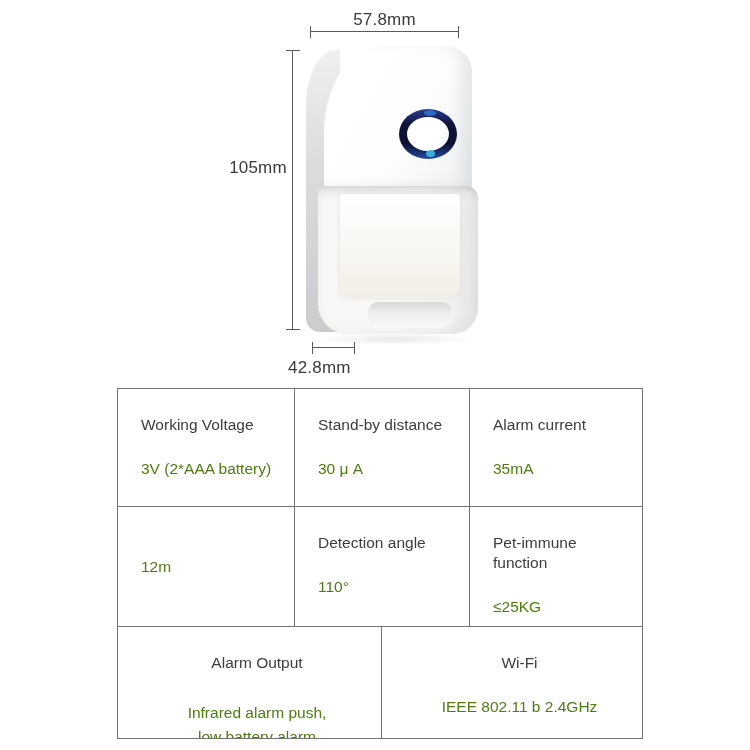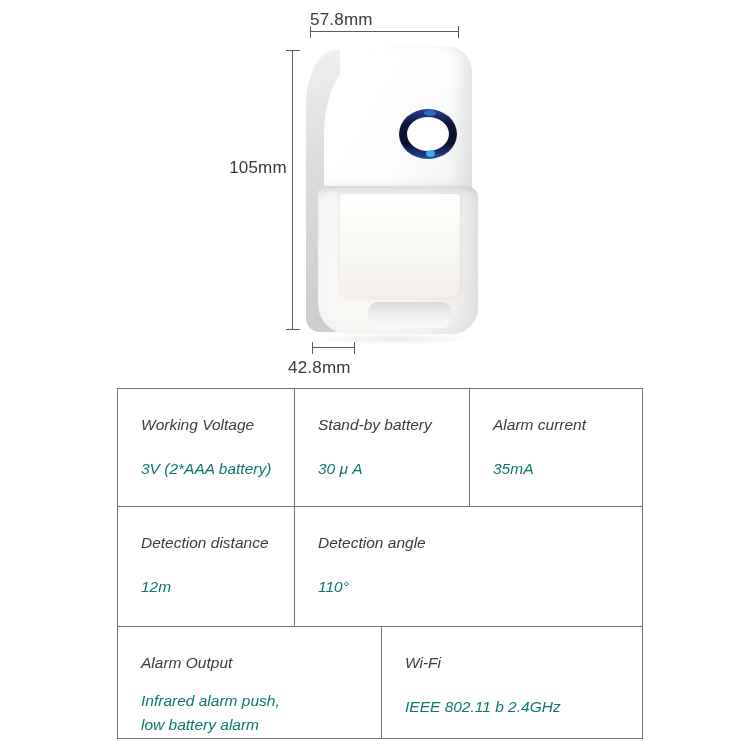--- a/index.html
+++ b/index.html
@@ -12,21 +12,21 @@
   .dim-line-h{position:absolute;height:0;border-top:1px solid #5a5a5a;}
   .dim-line-h::before,.dim-line-h::after{
     content:"";position:absolute;top:-6px;width:0;height:12px;border-left:1px solid #5a5a5a;}
   .dim-line-h::before{left:0;}
   .dim-line-h::after{right:0;}
   .dim-line-v{position:absolute;width:0;border-left:1px solid #5a5a5a;}
   .dim-line-v::before,.dim-line-v::after{
     content:"";position:absolute;left:-7px;width:14px;height:0;border-top:1px solid #5a5a5a;}
   .dim-line-v::before{top:0;}
   .dim-line-v::after{bottom:0;}
-  #dim-top-label{left:310px;top:10px;width:149px;text-align:left;}
+  #dim-top-label{left:310px;top:10px;width:149px;text-align:center;}
   #dim-top-line{left:310px;top:31px;width:149px;}
   #dim-left-line{left:292px;top:50px;height:280px;}
   #dim-left-label{left:228px;top:158px;width:60px;text-align:center;}
   #dim-bottom-line{left:312px;top:347px;width:43px;}
   #dim-bottom-label{left:288px;top:358px;width:92px;text-align:left;}
 
   
   .dev{position:absolute;}
   #device-side{
     left:306px;top:50px;width:34px;height:282px;
@@ -71,27 +71,27 @@
   #led-glint-bottom{left:426px;top:150px;width:9px;height:7px;border-radius:50%;background:#3db9e8;opacity:.9;}
 
   
   #spec-table{
     position:absolute;left:117px;top:388px;width:526px;
     border:1.5px solid #757575;box-sizing:border-box;background:#ffffff;
   }
   .trow{display:grid;box-sizing:border-box;}
   #spec-row-1{grid-template-columns:176px 175px auto;height:117px;}
   #spec-row-2{grid-template-columns:176px 175px auto;height:120px;border-top:1.5px solid #757575;}
-  #spec-row-3{grid-template-columns:263px auto;height:112px;border-top:1.5px solid #757575;}
-  .cell{box-sizing:border-box;padding:26px 8px 0 23px;overflow:hidden;font-style:italic;}
+  #spec-row-3{grid-template-columns:263px auto;height:112px;border-top:1.5px solid #757575;text-align:center;}
+  .cell{box-sizing:border-box;padding:26px 8px 0 23px;overflow:hidden;}
   .cell + .cell{border-left:1.5px solid #757575;}
   .cell.indent-lg{}
   .spec-label{font-size:15.5px;line-height:20px;color:#3c3c3c;}
-  .spec-value{font-size:15.5px;line-height:20px;color:#0f766e;margin-top:24px;}
-  .spec-value.two-line{margin-top:16px;line-height:24px;}
+  .spec-value{font-size:15.5px;line-height:20px;color:#4d7c0f;margin-top:24px;}
+  .spec-value.two-line{margin-top:28px;line-height:24px;}
 </style>
 </head>
 <body>
 
 <div id="canvas">
 
   <div class="dim-label" id="dim-top-label">57.8mm</div>
   <div class="dim-line-h" id="dim-top-line"></div>
 
   <div class="dim-line-v" id="dim-left-line"></div>
@@ -115,37 +115,40 @@
   </div>
 
   <div id="spec-table">
 
     <div class="trow" id="spec-row-1">
       <div class="cell">
         <div class="spec-label">Working Voltage</div>
         <div class="spec-value">3V (2*AAA battery)</div>
       </div>
       <div class="cell">
-        <div class="spec-label">Stand-by battery</div>
+        <div class="spec-label">Stand-by distance</div>
         <div class="spec-value">30 μ A</div>
       </div>
       <div class="cell indent-lg">
         <div class="spec-label">Alarm current</div>
         <div class="spec-value">35mA</div>
       </div>
     </div>
 
     <div class="trow" id="spec-row-2">
       <div class="cell">
-        <div class="spec-label">Detection distance</div>
         <div class="spec-value">12m</div>
       </div>
       <div class="cell">
         <div class="spec-label">Detection angle</div>
         <div class="spec-value">110°</div>
+      </div>
+      <div class="cell indent-lg">
+        <div class="spec-label">Pet-immune function</div>
+        <div class="spec-value">≤25KG</div>
       </div>
     </div>
 
     <div class="trow" id="spec-row-3">
       <div class="cell">
         <div class="spec-label">Alarm Output</div>
         <div class="spec-value two-line">
           <div>Infrared alarm push,</div>
           <div>low battery alarm</div>
         </div>

